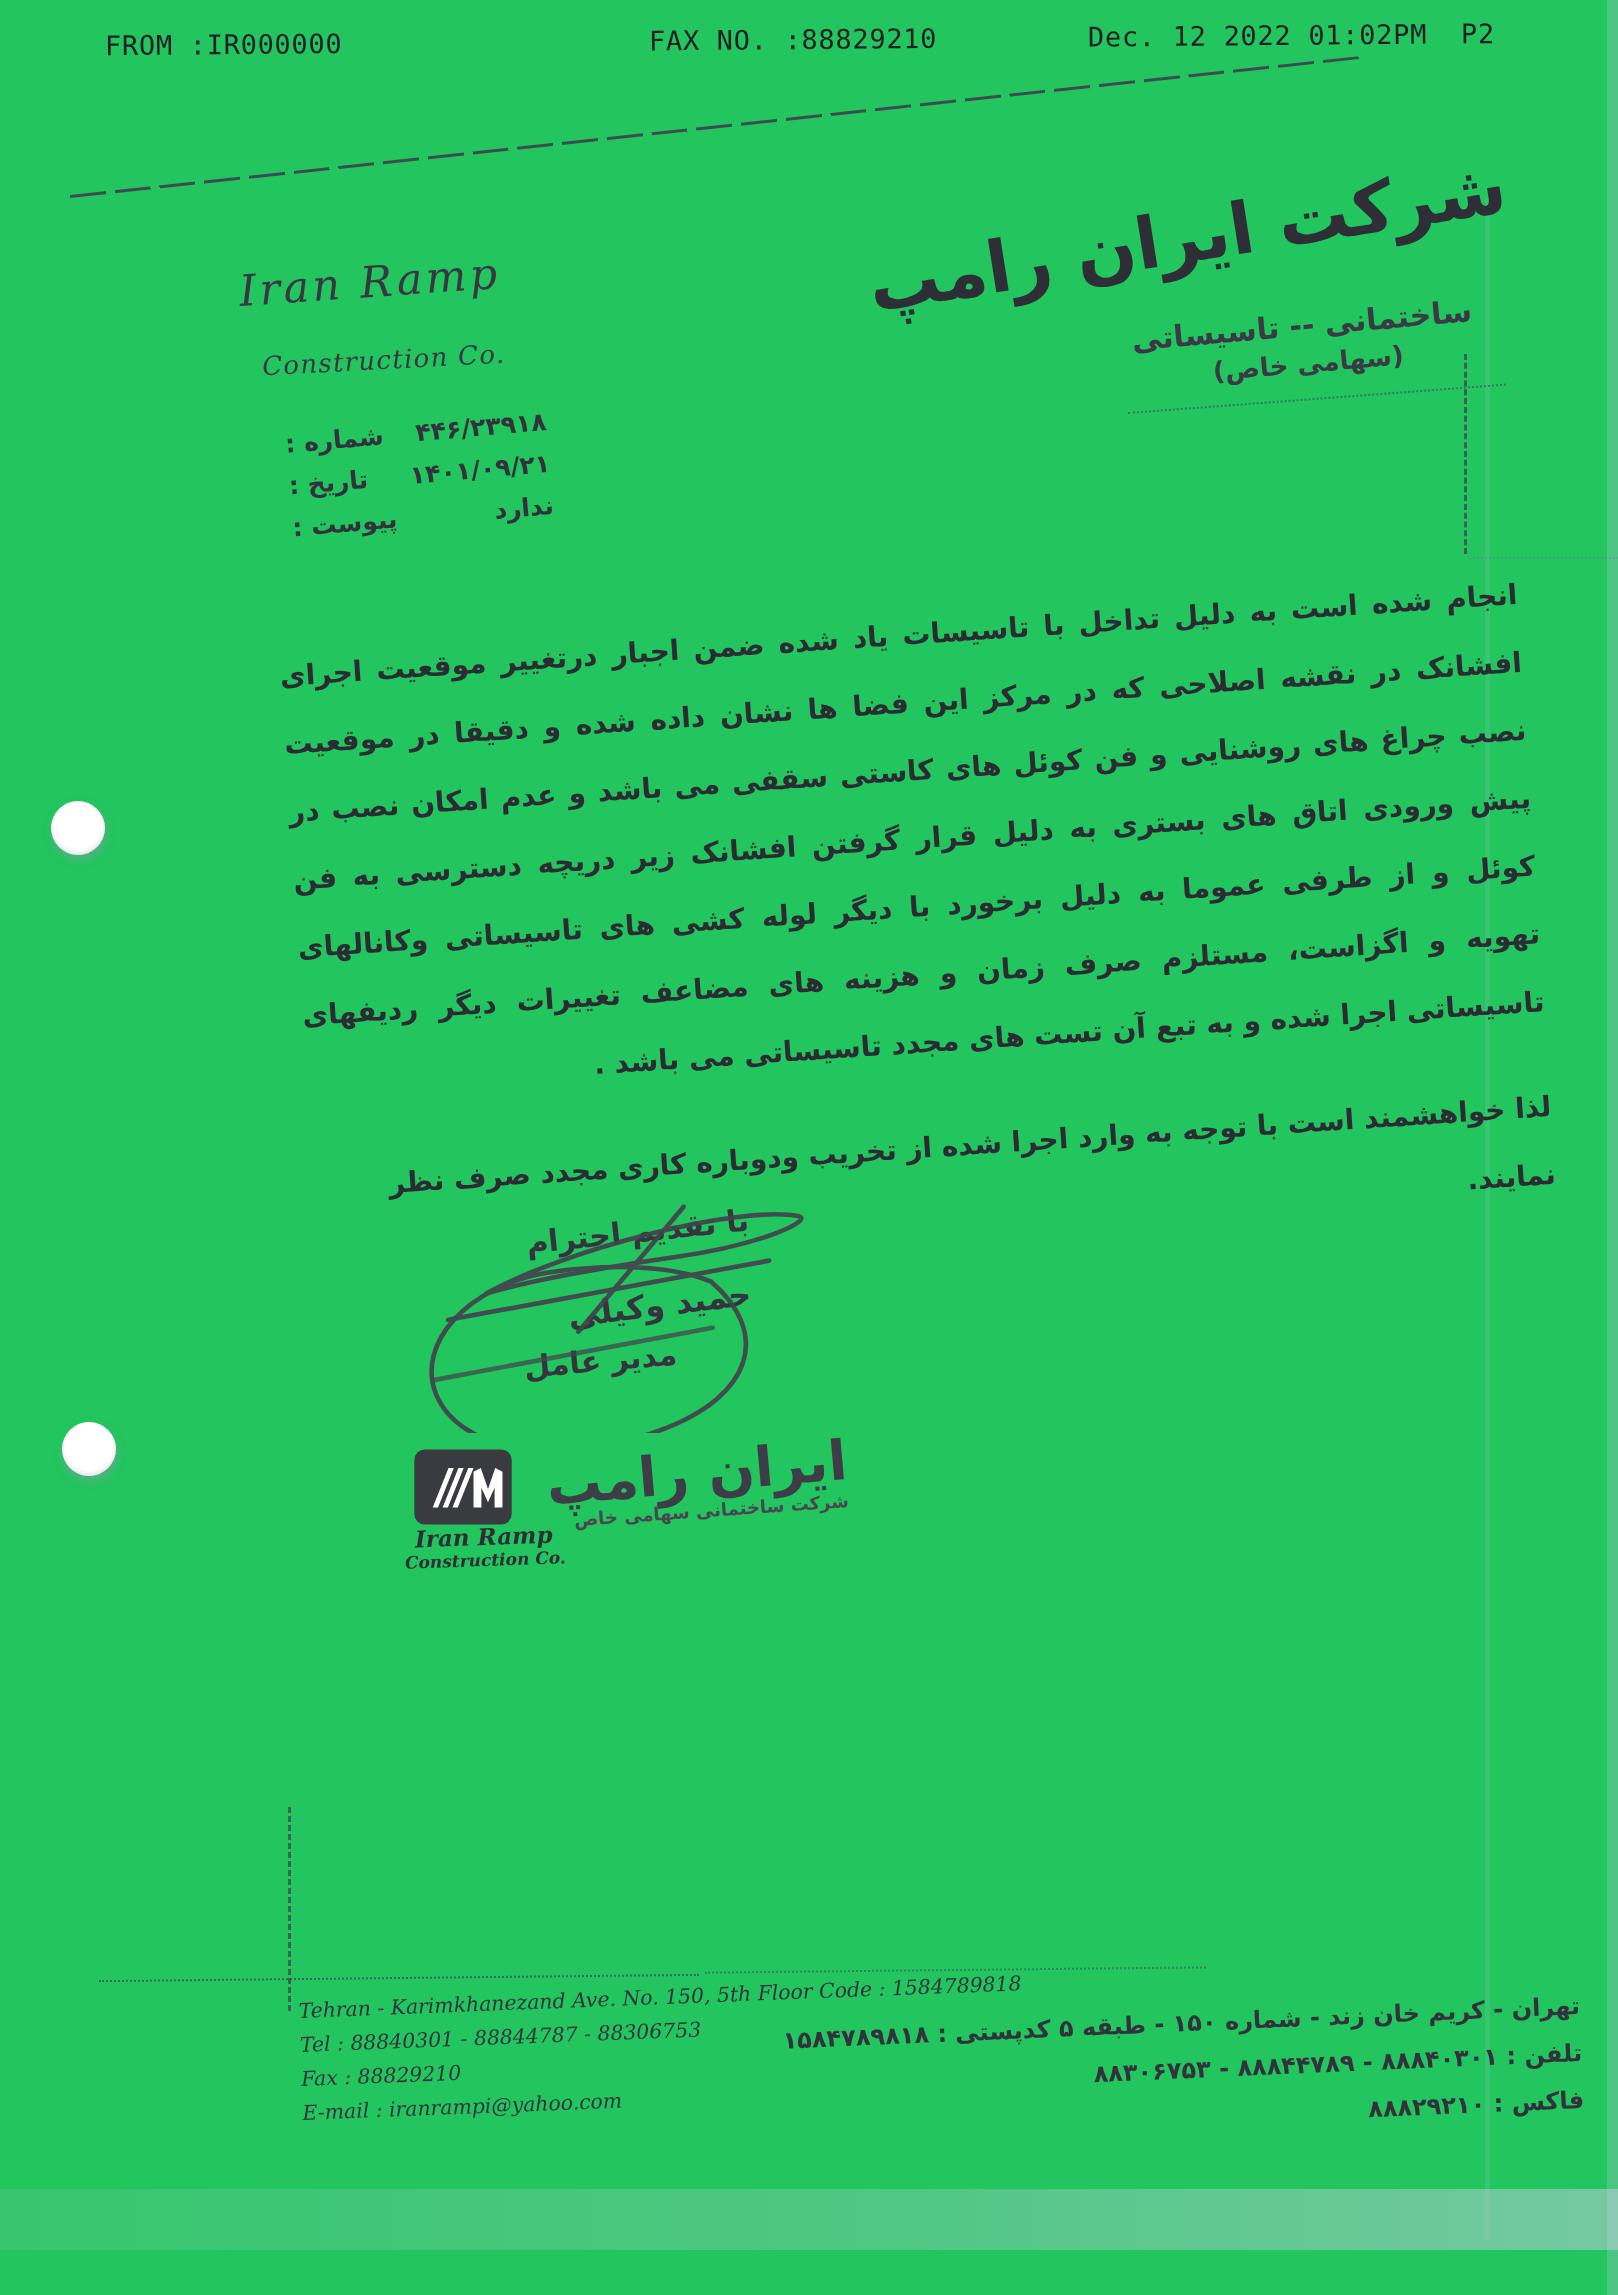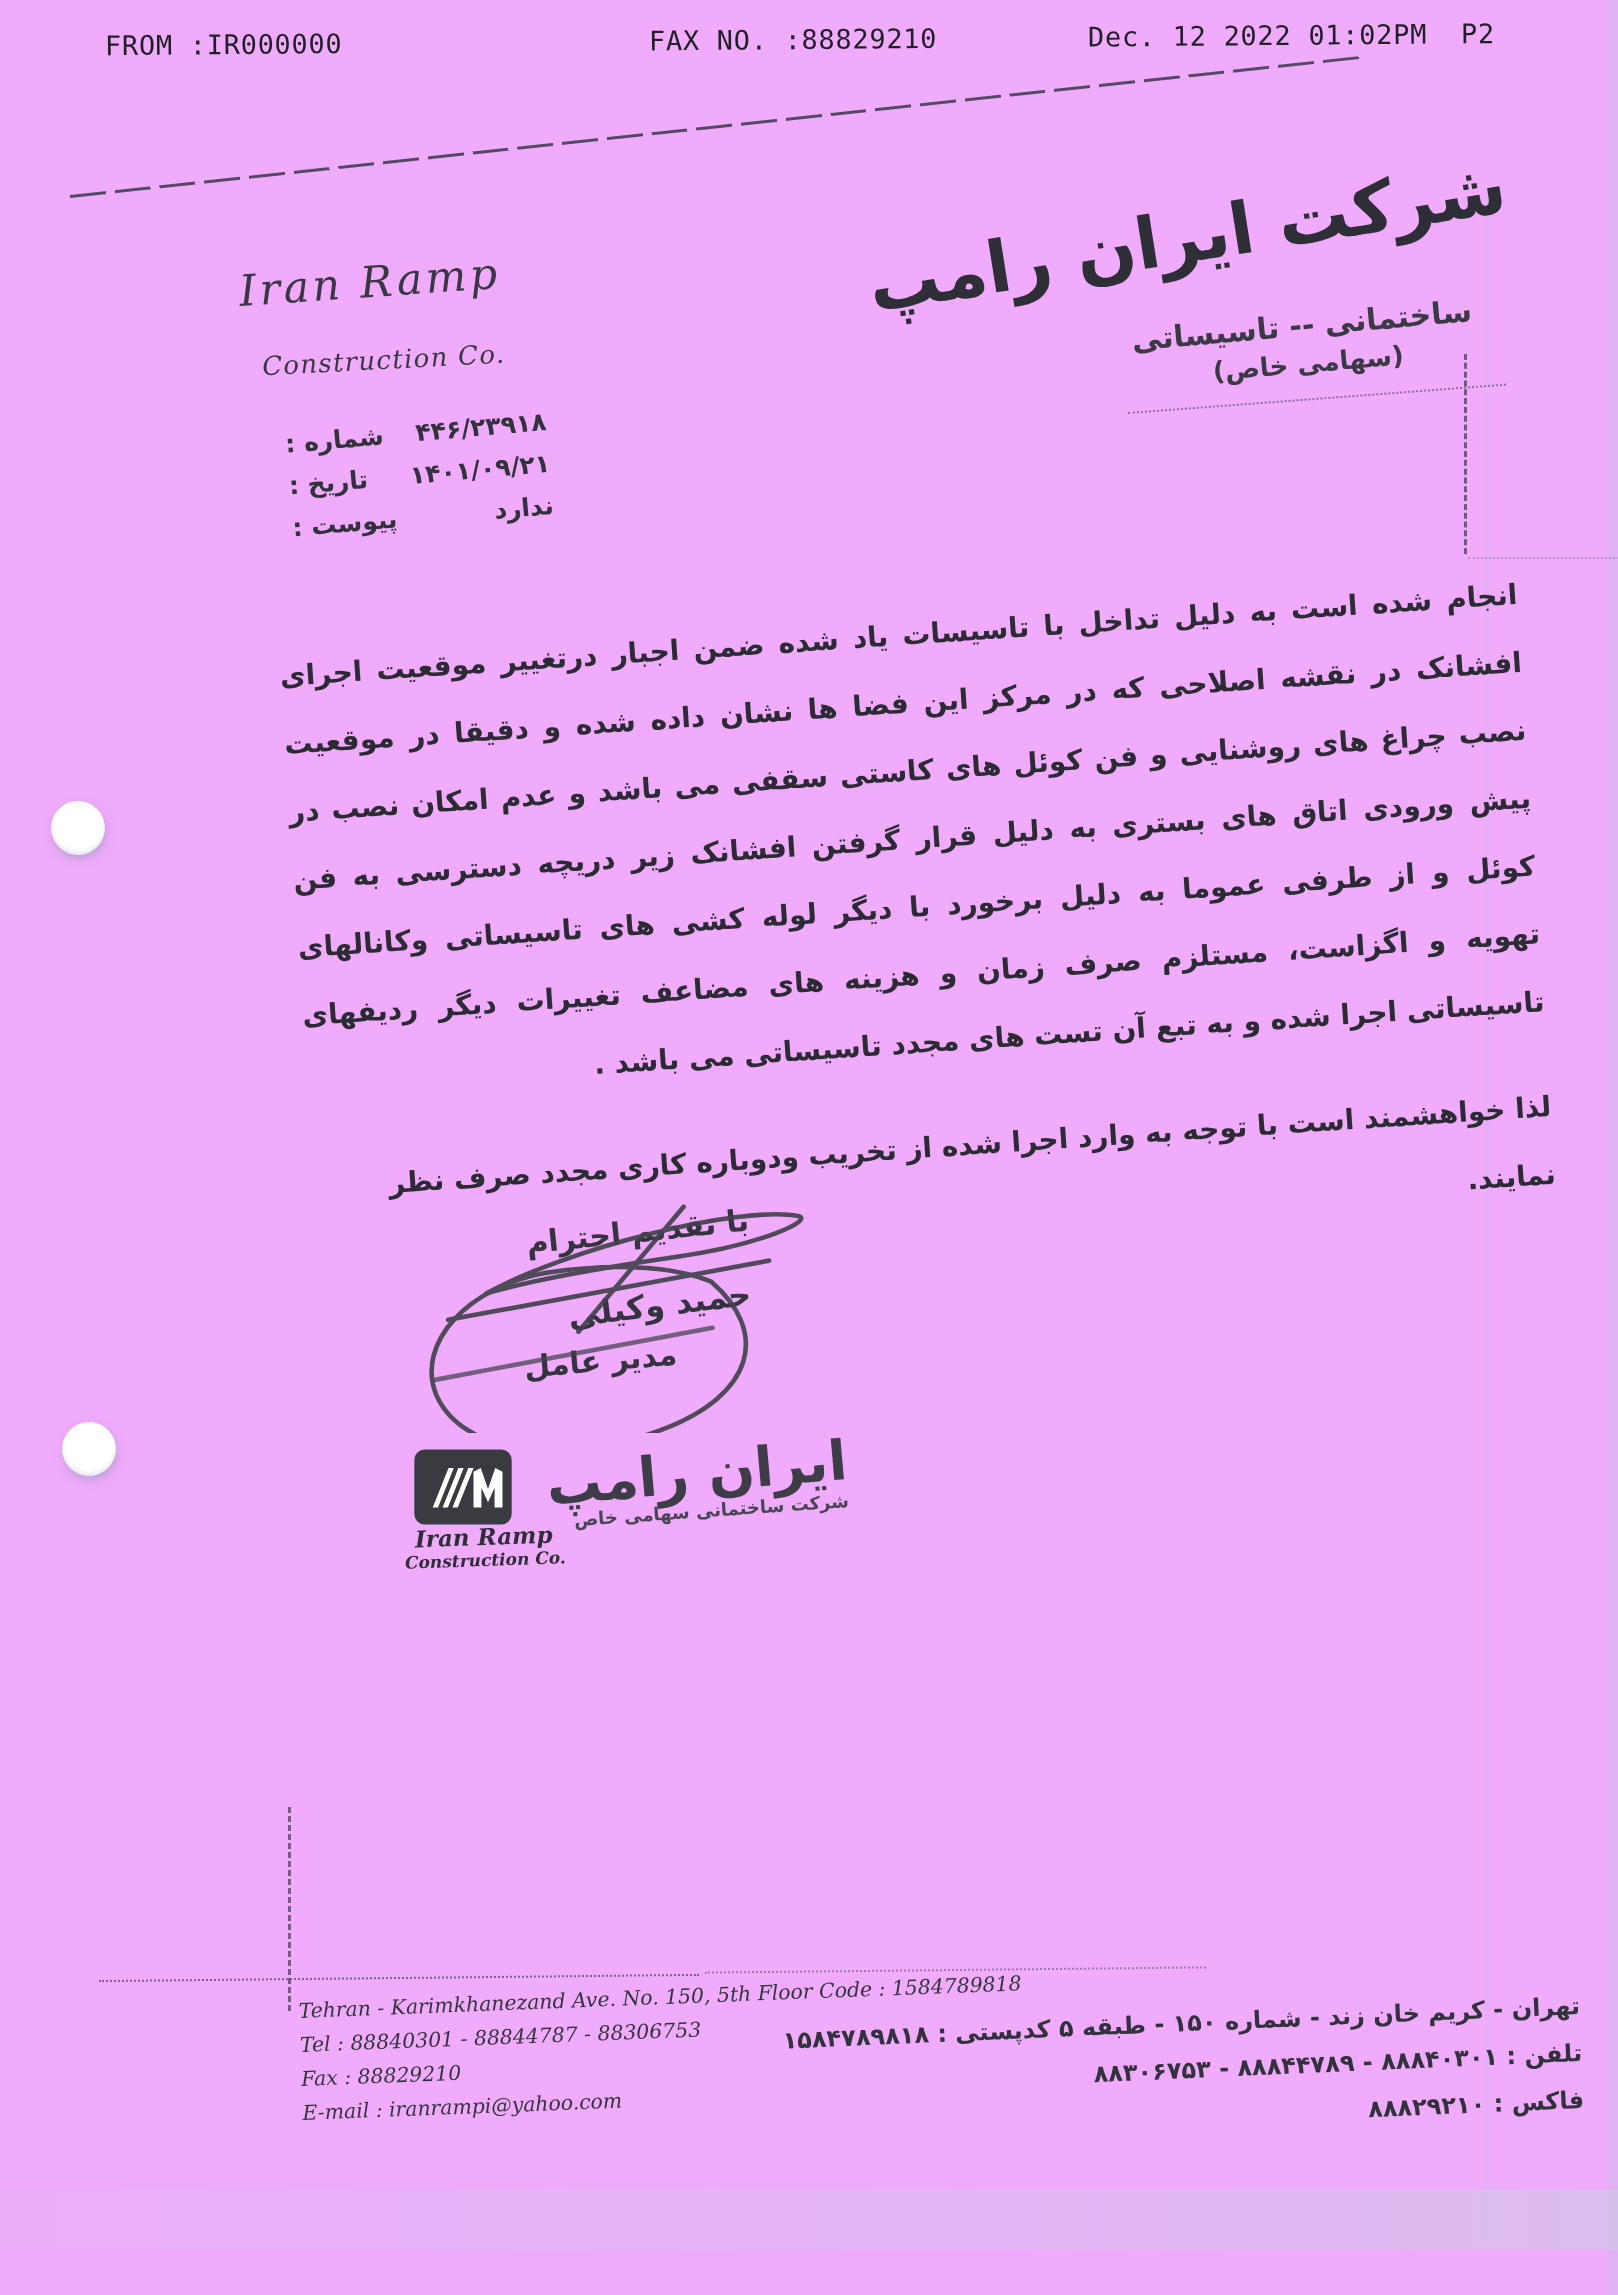--- a/index.html
+++ b/index.html
@@ -1,18 +1,18 @@
 <!DOCTYPE html>
 <html lang="fa" style="font-size:10.5px"><head>
 <meta charset="utf-8">
 <style>
   html,body{margin:0;padding:0;background:#e8e8ea;}
   .page{
     position:relative;width:1619px;height:2295px;overflow:hidden;
-    background:#f0abfc;
+    background:#22c55e;
     font-family:"DejaVu Sans",sans-serif;color:#2b2b33;
   }
   .abs{position:absolute;}
   .fa{direction:rtl;font-family:"DejaVu Sans",sans-serif;}
   
   .faxhdr{top:24px;left:0;width:1619px;height:46px;transform:rotate(-0.5deg);
     font-family:"DejaVu Sans Mono",monospace;font-size:27px;color:#1f1f26;letter-spacing:0.7px;white-space:pre;}
   .faxhdr span{position:absolute;top:0;}
   
   .diag{left:70px;top:195px;width:1301px;height:3.3px;

